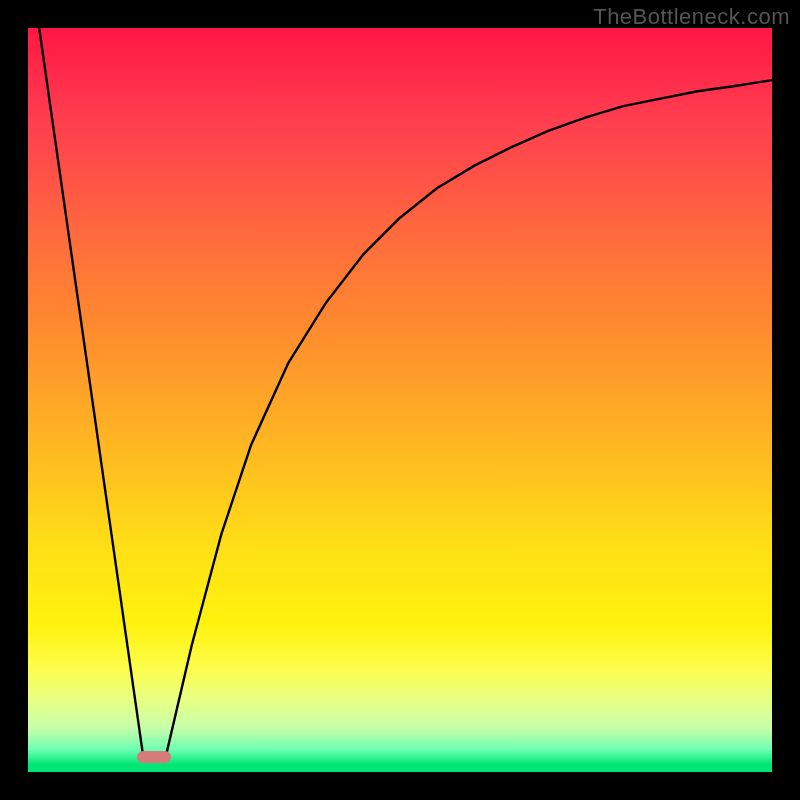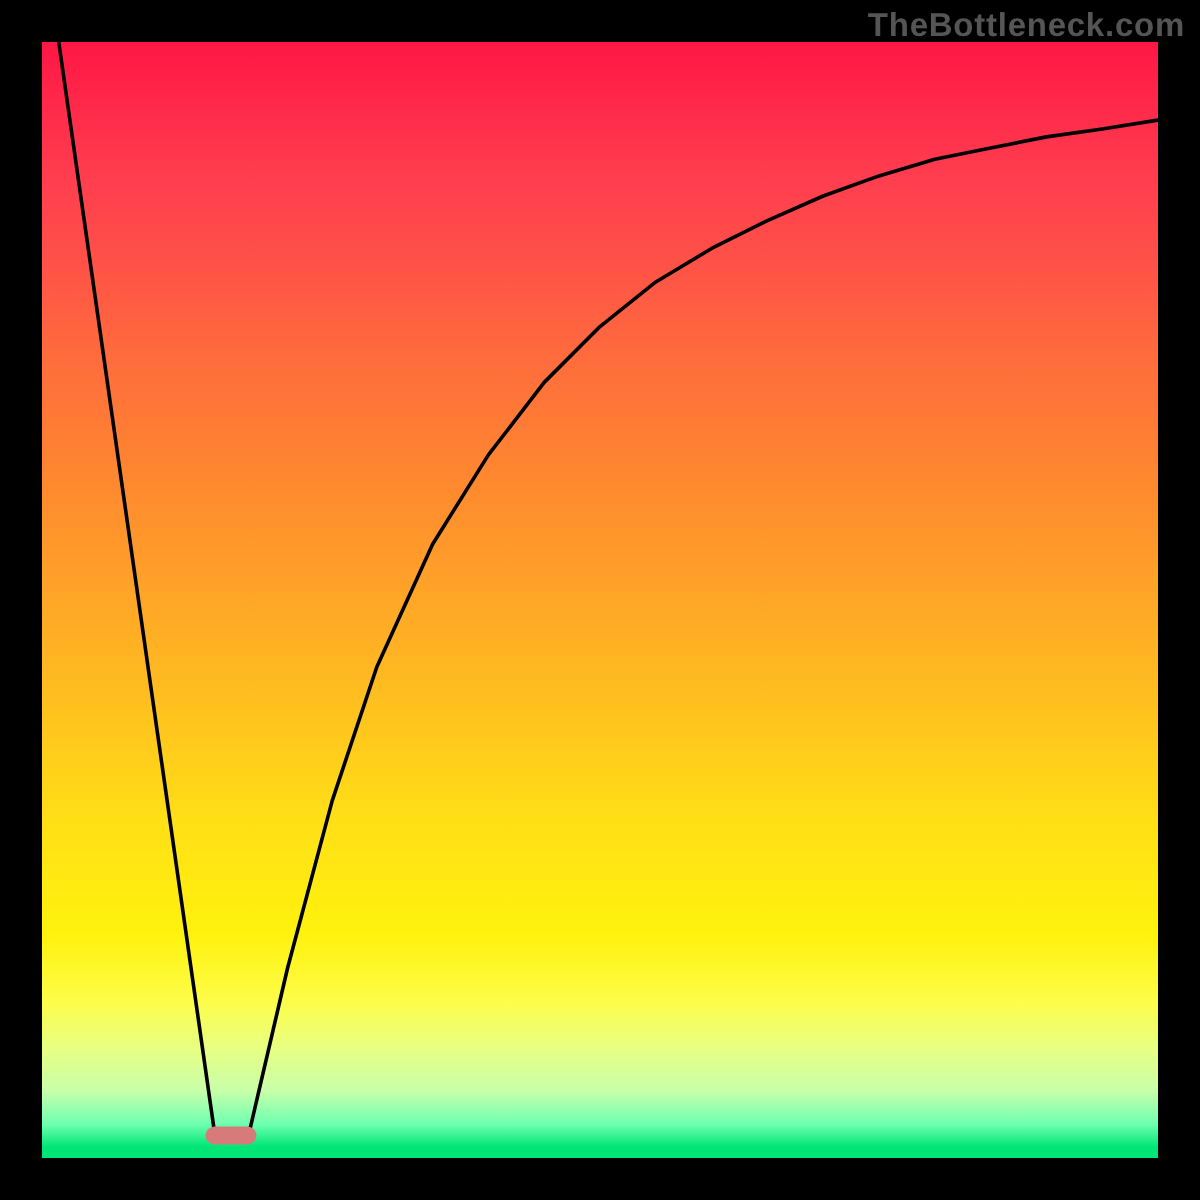--- a/index.html
+++ b/index.html
@@ -16,21 +16,21 @@
     width: 800px;
     height: 800px;
     background: #000;
   }
   .watermark {
     position: absolute;
     top: 4px;
     right: 10px;
     color: #555;
     font-size: 22px;
-    font-weight: bold;
+    font-weight: normal;
     letter-spacing: 0.5px;
     z-index: 5;
   }
   .plot-area {
     position: absolute;
     left: 28px;
     top: 28px;
     width: 744px;
     height: 744px;
     overflow: hidden;

